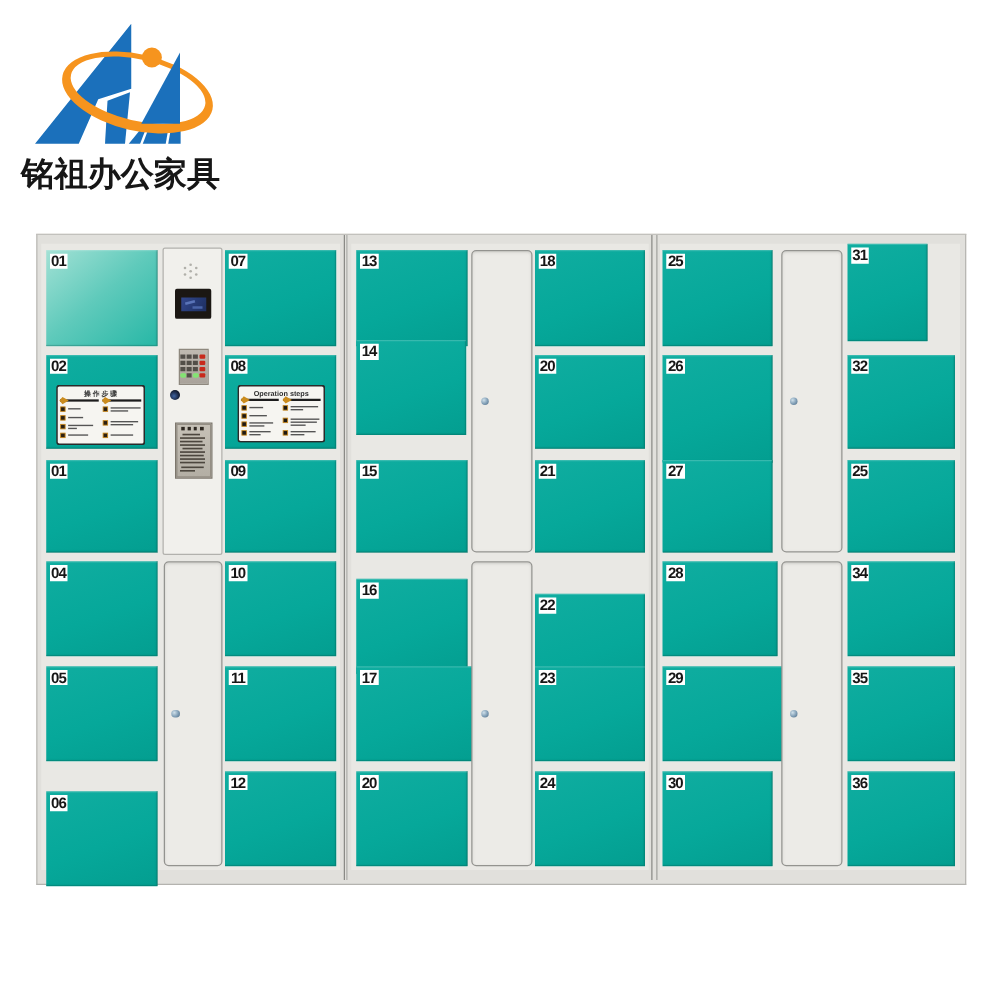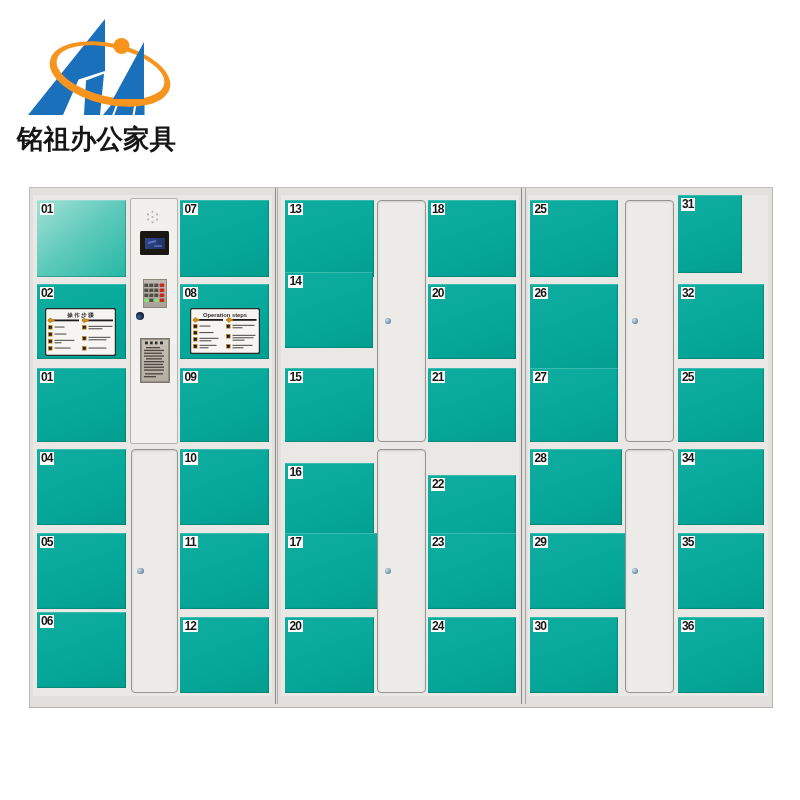--- a/index.html
+++ b/index.html
@@ -56,21 +56,21 @@
   </div>
 
 <div class="door" style="left:36.5px;top:449.0px;width:89.0px;height:76.0px">
     <div class="lbl">04</div>
   </div>
 
 <div class="door" style="left:36.5px;top:532.5px;width:89.0px;height:76.0px">
     <div class="lbl">05</div>
   </div>
 
-<div class="door" style="left:36.5px;top:612px;width:89.0px;height:76.0px">
+<div class="door" style="left:36.5px;top:633px;width:89.0px;height:76.0px">
     <div class="lbl">06</div>
   </div>
 
 <div class="door" style="left:180.0px;top:199.5px;width:88.5px;height:77.5px">
     <div class="lbl">07</div>
   </div>
 
 <div class="door" style="left:180.0px;top:283.5px;width:88.5px;height:75.5px">
     <div class="lbl">08</div>
   </div>

